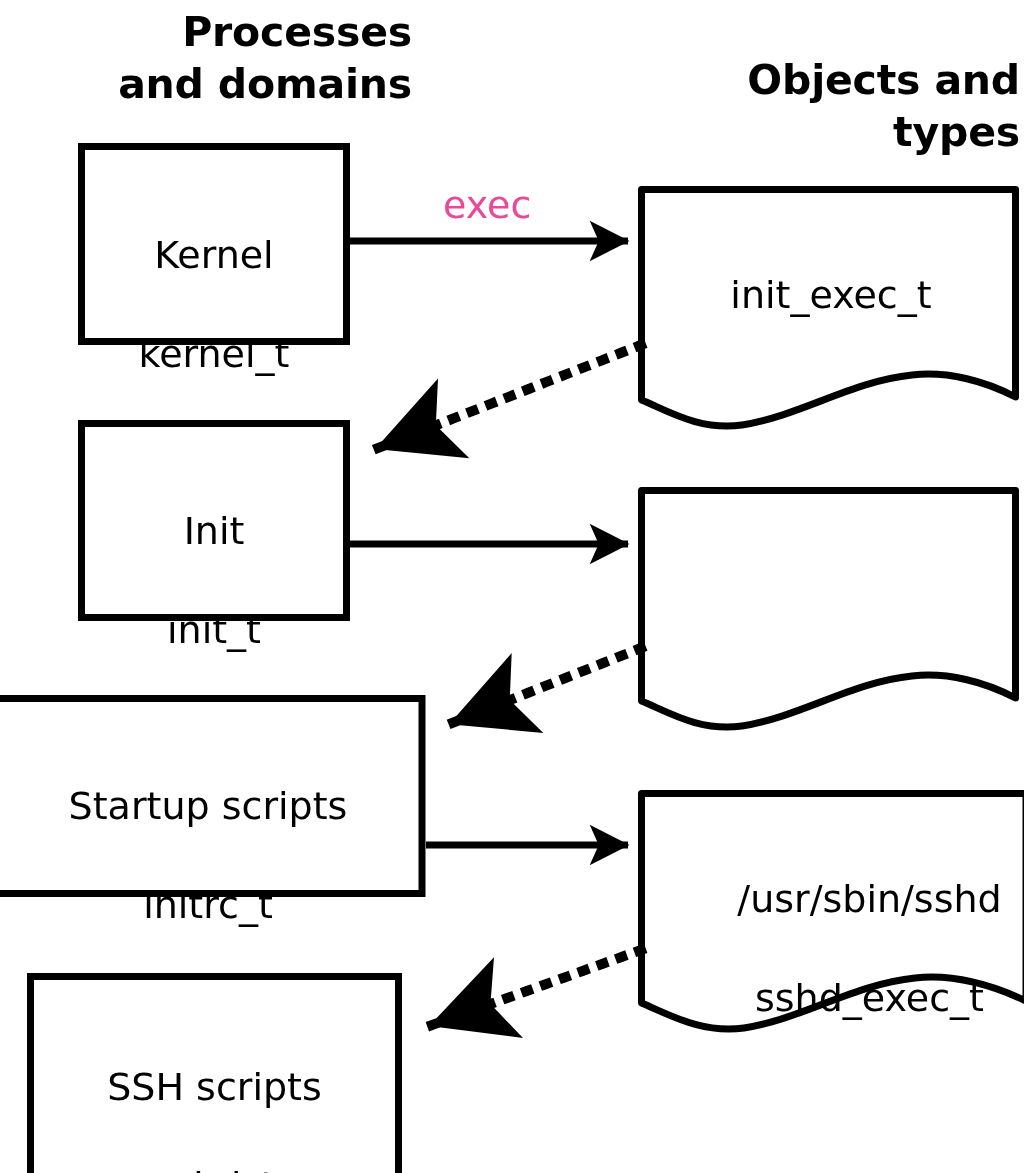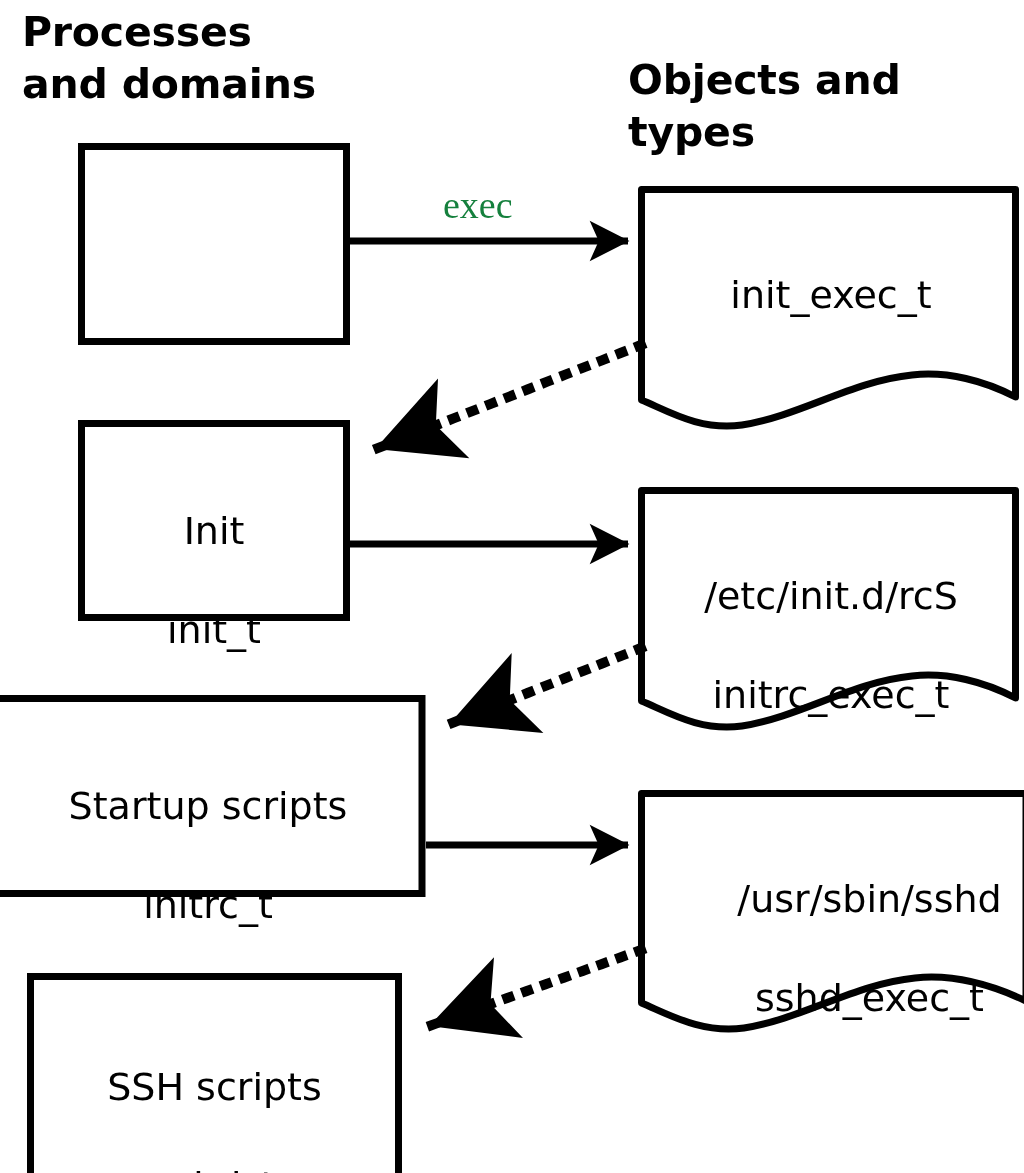--- a/index.html
+++ b/index.html
@@ -19,21 +19,21 @@
   svg.layer {
     position: absolute;
     left: 0;
     top: 0;
     width: 1024px;
     height: 1173px;
     overflow: visible;
   }
   .col-header {
     position: absolute;
-    text-align: left;
+    text-align: right;
     font-weight: bold;
     font-size: 41px;
     line-height: 1.28;
     color: #000000;
     letter-spacing: -0.2px;
     white-space: pre-line;
   }
   #header-left  { left: 22px;  top: 6px;  width: 390px; }
   #header-right { left: 628px; top: 6px; width: 392px; margin-top: 48px; }
 
@@ -41,25 +41,24 @@
     position: absolute;
     text-align: center;
     color: #000000;
     font-size: 38px;
     line-height: 1.30;
     white-space: pre-line;
     pointer-events: none;
   }
   .edge-label {
     position: absolute;
-    color: #15803d;
+    color: #ec4899;
     font-size: 38px;
     line-height: 1;
     white-space: nowrap;
-    font-family: Liberation Serif, serif;
   }
 </style>
 </head>
 <body>
 
 <div id="canvas">
 
   <div class="col-header" id="header-left">Processes
 and domains</div>
 
@@ -109,44 +108,44 @@
 
     <line x1="426" y1="845" x2="628" y2="845" stroke="#000000" stroke-width="7" marker-end="url(#arrowSolid)"></line>
 
     <line x1="641" y1="345" x2="378" y2="448" stroke="#000000" stroke-width="10" stroke-dasharray="2 18" stroke-linecap="square" marker-end="url(#arrowDotted)"></line>
 
     <line x1="641" y1="648" x2="452" y2="723" stroke="#000000" stroke-width="10" stroke-dasharray="2 18" stroke-linecap="square" marker-end="url(#arrowDotted)"></line>
 
     <line x1="641" y1="950" x2="432" y2="1025" stroke="#000000" stroke-width="10" stroke-dasharray="2 18" stroke-linecap="square" marker-end="url(#arrowDotted)"></line>
   </svg>
 
+  <div class="node-label" style="left:81px; top:182px; width:266px;">
+    <div>Kernel</div>
+    <div>kernel_t</div>
+  </div>
 
   <div class="node-label" style="left:81px; top:458px; width:266px;">
     <div>Init</div>
     <div>init_t</div>
   </div>
 
   <div class="node-label" style="left:-6px; top:733px; width:428px;">
     <div>Startup scripts</div>
     <div>initrc_t</div>
   </div>
 
   <div class="node-label" style="left:30px; top:1014px; width:369px;">
     <div>SSH scripts</div>
     <div>sshd_t</div>
   </div>
 
   <div class="node-label" style="left:645px; top:222px; width:372px;">
     <div>init_exec_t</div>
   </div>
 
-  <div class="node-label" style="left:645px; top:523px; width:372px;">
-    <div>/etc/init.d/rcS</div>
-    <div>initrc_exec_t</div>
-  </div>
 
   <div class="node-label" style="left:645px; top:826px; width:449px;">
     <div>/usr/sbin/sshd</div>
     <div>sshd_exec_t</div>
   </div>
 
   <div class="edge-label" style="left:443px; top:186px;">exec</div>
 
 </div>
 

